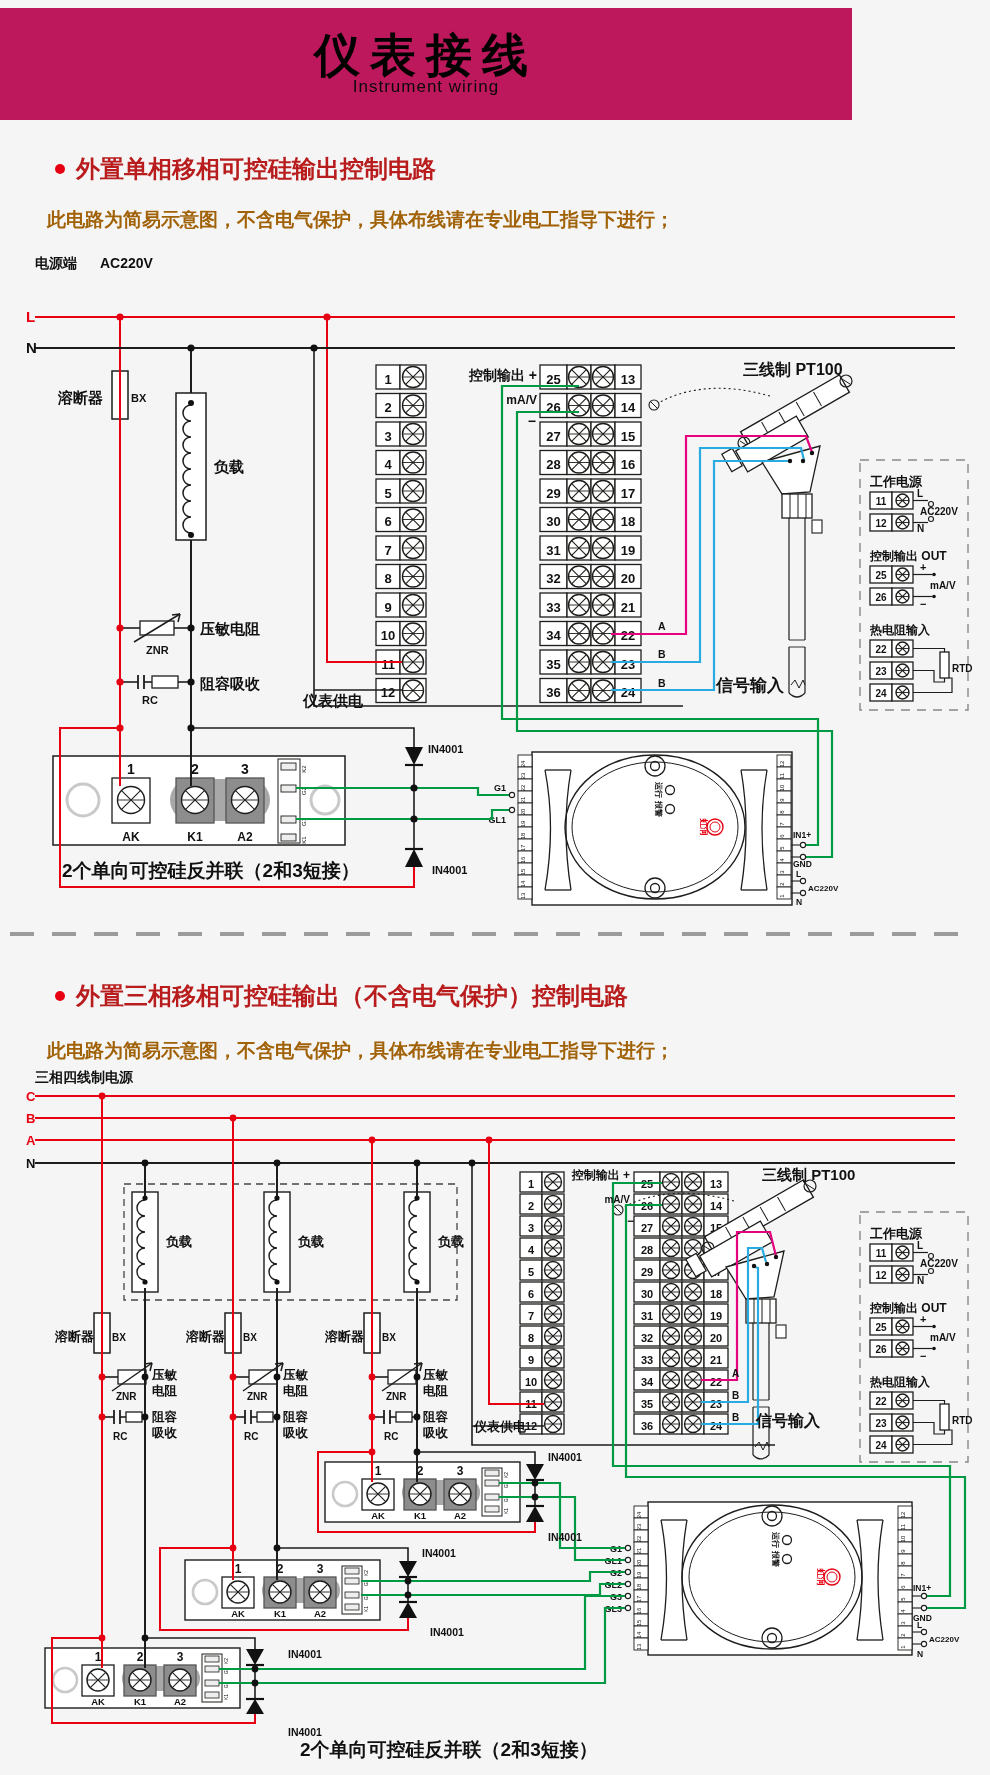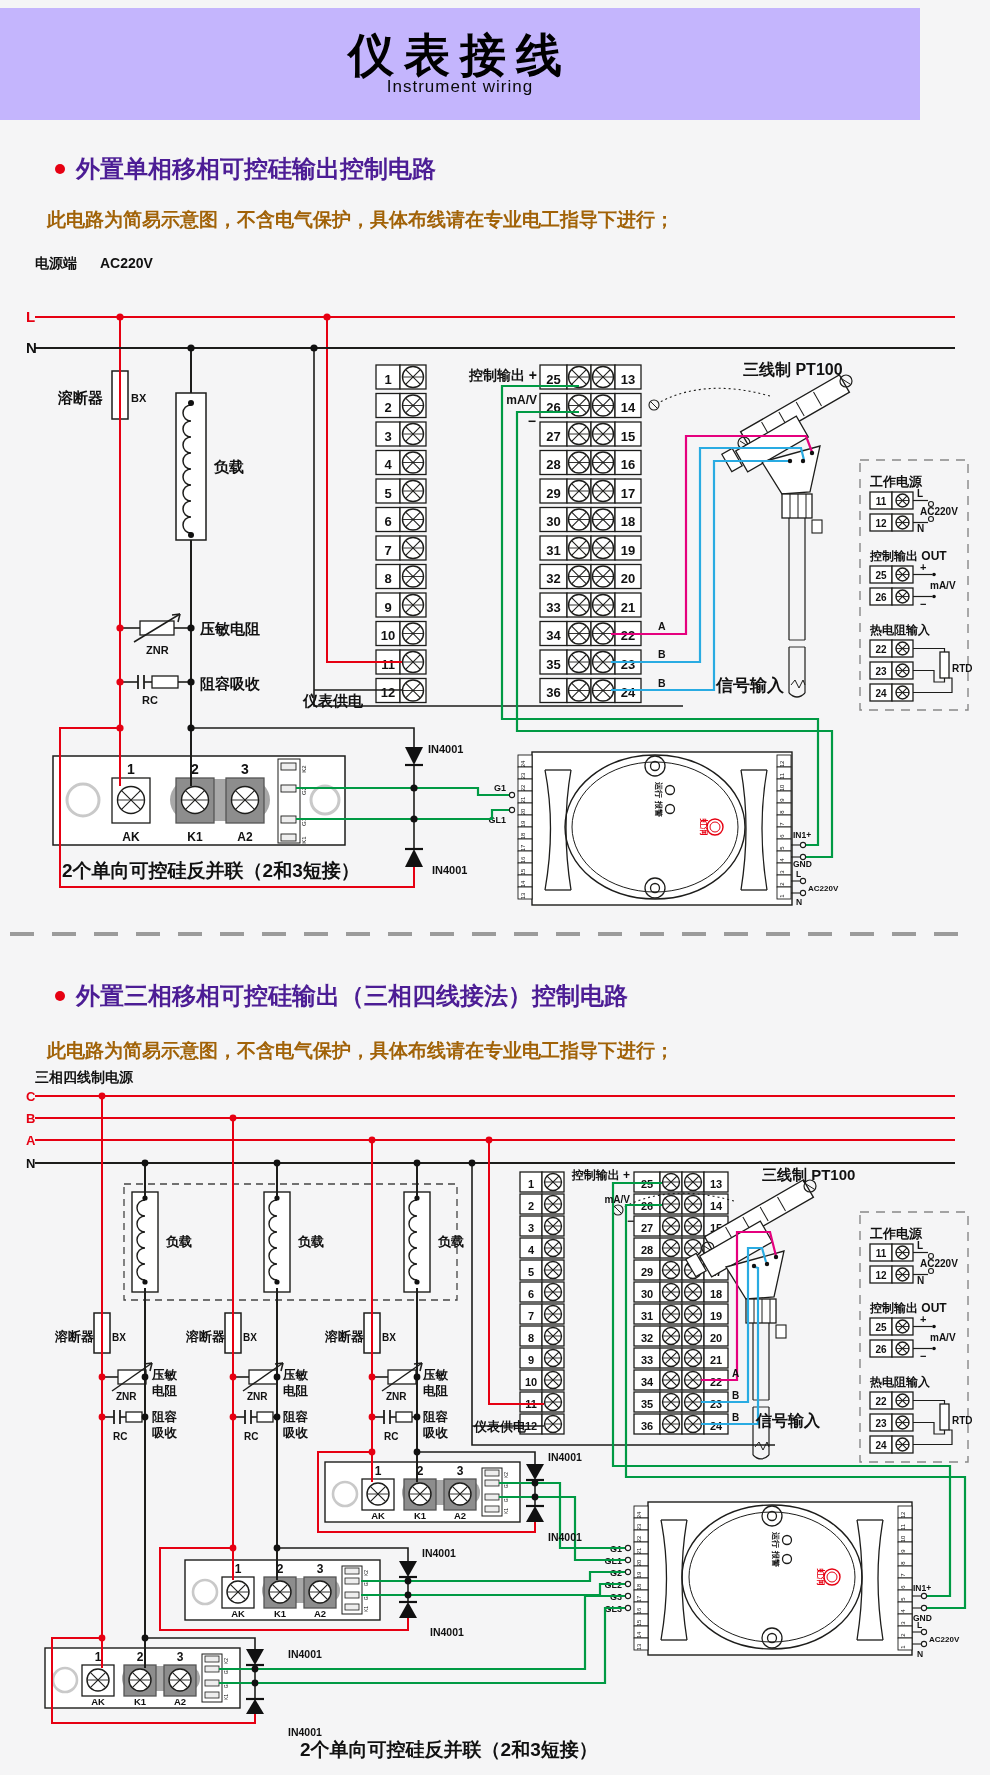--- a/index.html
+++ b/index.html
@@ -1,22 +1,22 @@
 <!DOCTYPE html>
 <html><head>
 <meta charset="utf-8">
 <style>
   html,body{margin:0;padding:0;background:#fff;}
   .page{position:relative;width:990px;height:1775px;background:#f5f5f6;overflow:hidden;
         font-family:"Liberation Sans","DejaVu Sans",sans-serif;}
-  .banner{position:absolute;top:8px;left:0;width:920px;height:112px;background:#c4b5fd;
+  .banner{position:absolute;top:8px;left:0;width:852px;height:112px;background:#be185d;
           display:flex;flex-direction:column;align-items:center;justify-content:center;}
   .banner-title{font-size:46px;font-weight:800;letter-spacing:10px;color:#000;line-height:1.05;}
   .banner-sub{font-size:17px;color:#0a0a0a;letter-spacing:1px;margin-top:-2px;}
-  .sec-title{position:absolute;left:55px;display:flex;align-items:center;color:#4c1d95;
+  .sec-title{position:absolute;left:55px;display:flex;align-items:center;color:#b91c1c;
              font-size:24px;font-weight:800;}
   .dot{width:10px;height:10px;border-radius:50%;background:#e60012;margin-right:11px;flex:0 0 auto;}
   .sec-note{position:absolute;left:47px;font-size:19px;font-weight:700;color:#a16207;}
   .divider{position:absolute;top:932px;left:10px;width:966px;height:4px;
            background:repeating-linear-gradient(90deg,#9b9b9b 0 24px,transparent 24px 42px);}
   svg{position:absolute;left:0;}
 </style>
 </head>
 <body>
 
@@ -588,21 +588,21 @@
       <text x="716" y="691" font-size="17" font-weight="bold" fill="#111" text-anchor="start" font-family="&quot;Liberation Sans&quot;,&quot;DejaVu Sans&quot;,sans-serif">信号输入</text>
       <text x="428" y="753" font-size="11" font-weight="bold" fill="#111" text-anchor="start" font-family="&quot;Liberation Sans&quot;,&quot;DejaVu Sans&quot;,sans-serif">IN4001</text>
       <text x="432" y="874" font-size="11" font-weight="bold" fill="#111" text-anchor="start" font-family="&quot;Liberation Sans&quot;,&quot;DejaVu Sans&quot;,sans-serif">IN4001</text>
       <text x="62" y="877" font-size="19" font-weight="bold" fill="#111" text-anchor="start" font-family="&quot;Liberation Sans&quot;,&quot;DejaVu Sans&quot;,sans-serif">2个单向可控硅反并联（2和3短接）</text>
     </svg>
 
   <div class="divider"></div>
 
   <div class="sec-title" style="top:980px">
     <span class="dot"></span>
-    <span>外置三相移相可控硅输出（三相四线接法）控制电路</span>
+    <span>外置三相移相可控硅输出（不含电气保护）控制电路</span>
   </div>
   <div class="sec-note" style="top:1038px">此电路为简易示意图，不含电气保护，具体布线请在专业电工指导下进行；</div>
 
   <svg id="svg2" viewBox="0 1050 990 725" style="top:1050px;width:990px;height:725px">
       <rect x="94" y="1313" width="16" height="40" fill="#fff" stroke="#1d1d1b" stroke-width="1.5"></rect>
       <rect x="225" y="1313" width="16" height="40" fill="#fff" stroke="#1d1d1b" stroke-width="1.5"></rect>
       <rect x="364" y="1313" width="16" height="40" fill="#fff" stroke="#1d1d1b" stroke-width="1.5"></rect>
       <rect x="124" y="1184" width="333" height="116" fill="none" stroke="#444" stroke-width="1.3" stroke-dasharray="7,5"></rect>
       <rect x="132" y="1192" width="26" height="100" fill="#fff" stroke="#1d1d1b" stroke-width="1.4"></rect>
       <path d="M145,1200 a8,8 0 0 0 0,16 a8,8 0 0 0 0,16 a8,8 0 0 0 0,16 a8,8 0 0 0 0,16 a8,8 0 0 0 0,16" fill="none" stroke="#1d1d1b" stroke-width="1.4"></path>

